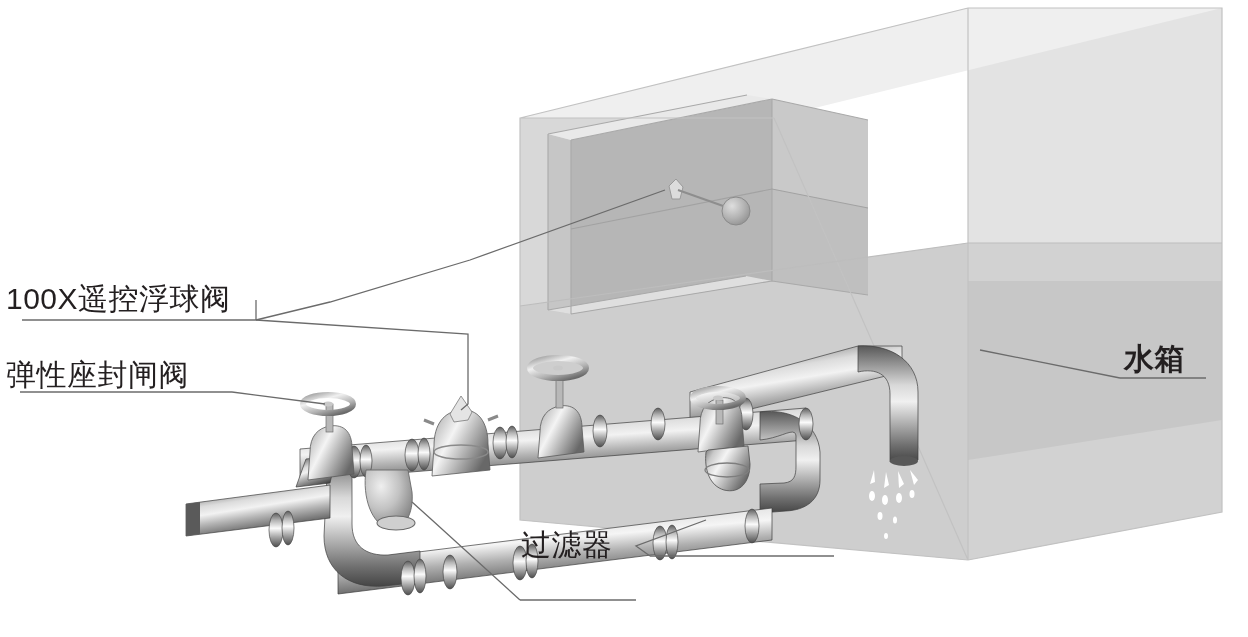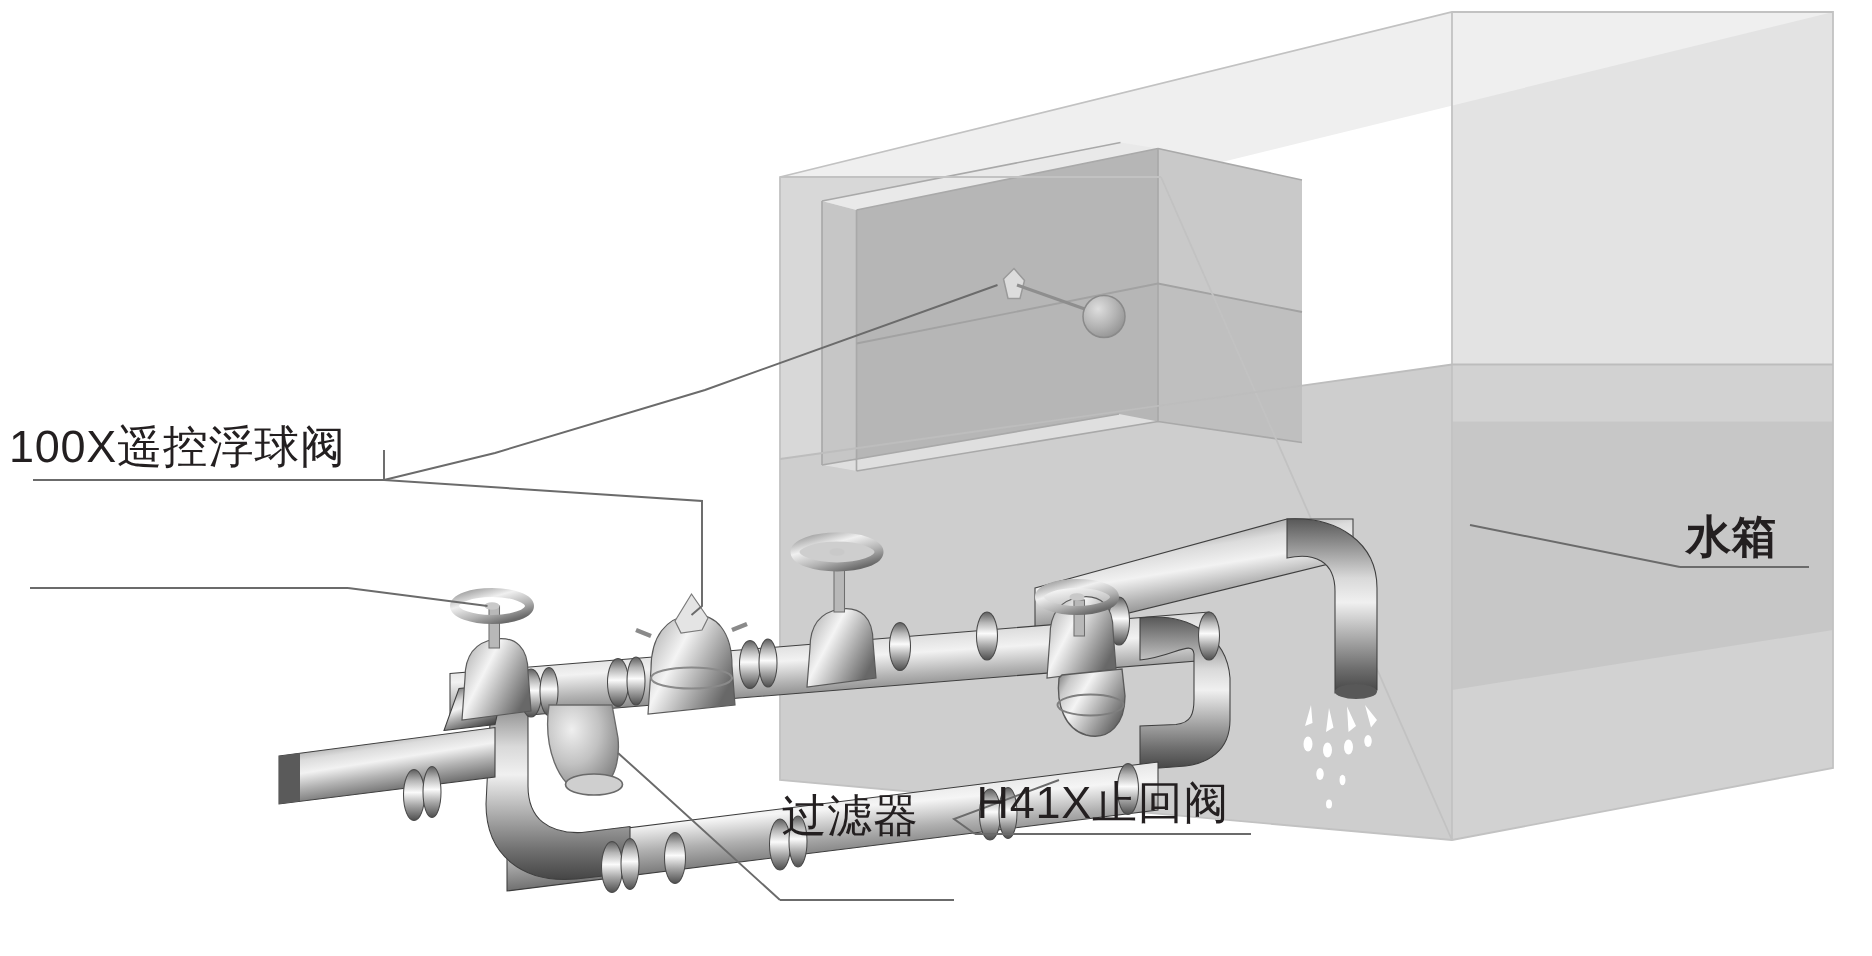--- a/index.html
+++ b/index.html
@@ -286,17 +286,17 @@
 
       <path d="M520,600 L636,600"></path>
       <path d="M520,600 L432,520 L412,502"></path>
 
       <path d="M1120,378 L1206,378"></path>
       <path d="M1120,378 L980,350"></path>
     </g>
   </svg>
 
   <div class="label" id="lbl-floatvalve">100X遥控浮球阀</div>
-  <div class="label" id="lbl-checkvalve">H41X止回阀</div>
+  <div class="label" id="lbl-gatevalve">弹性座封闸阀</div>
   <div class="label" id="lbl-strainer">过滤器</div>
   <div class="label" id="lbl-tank">水箱</div>
 
 </div>
 
 </body></html>

